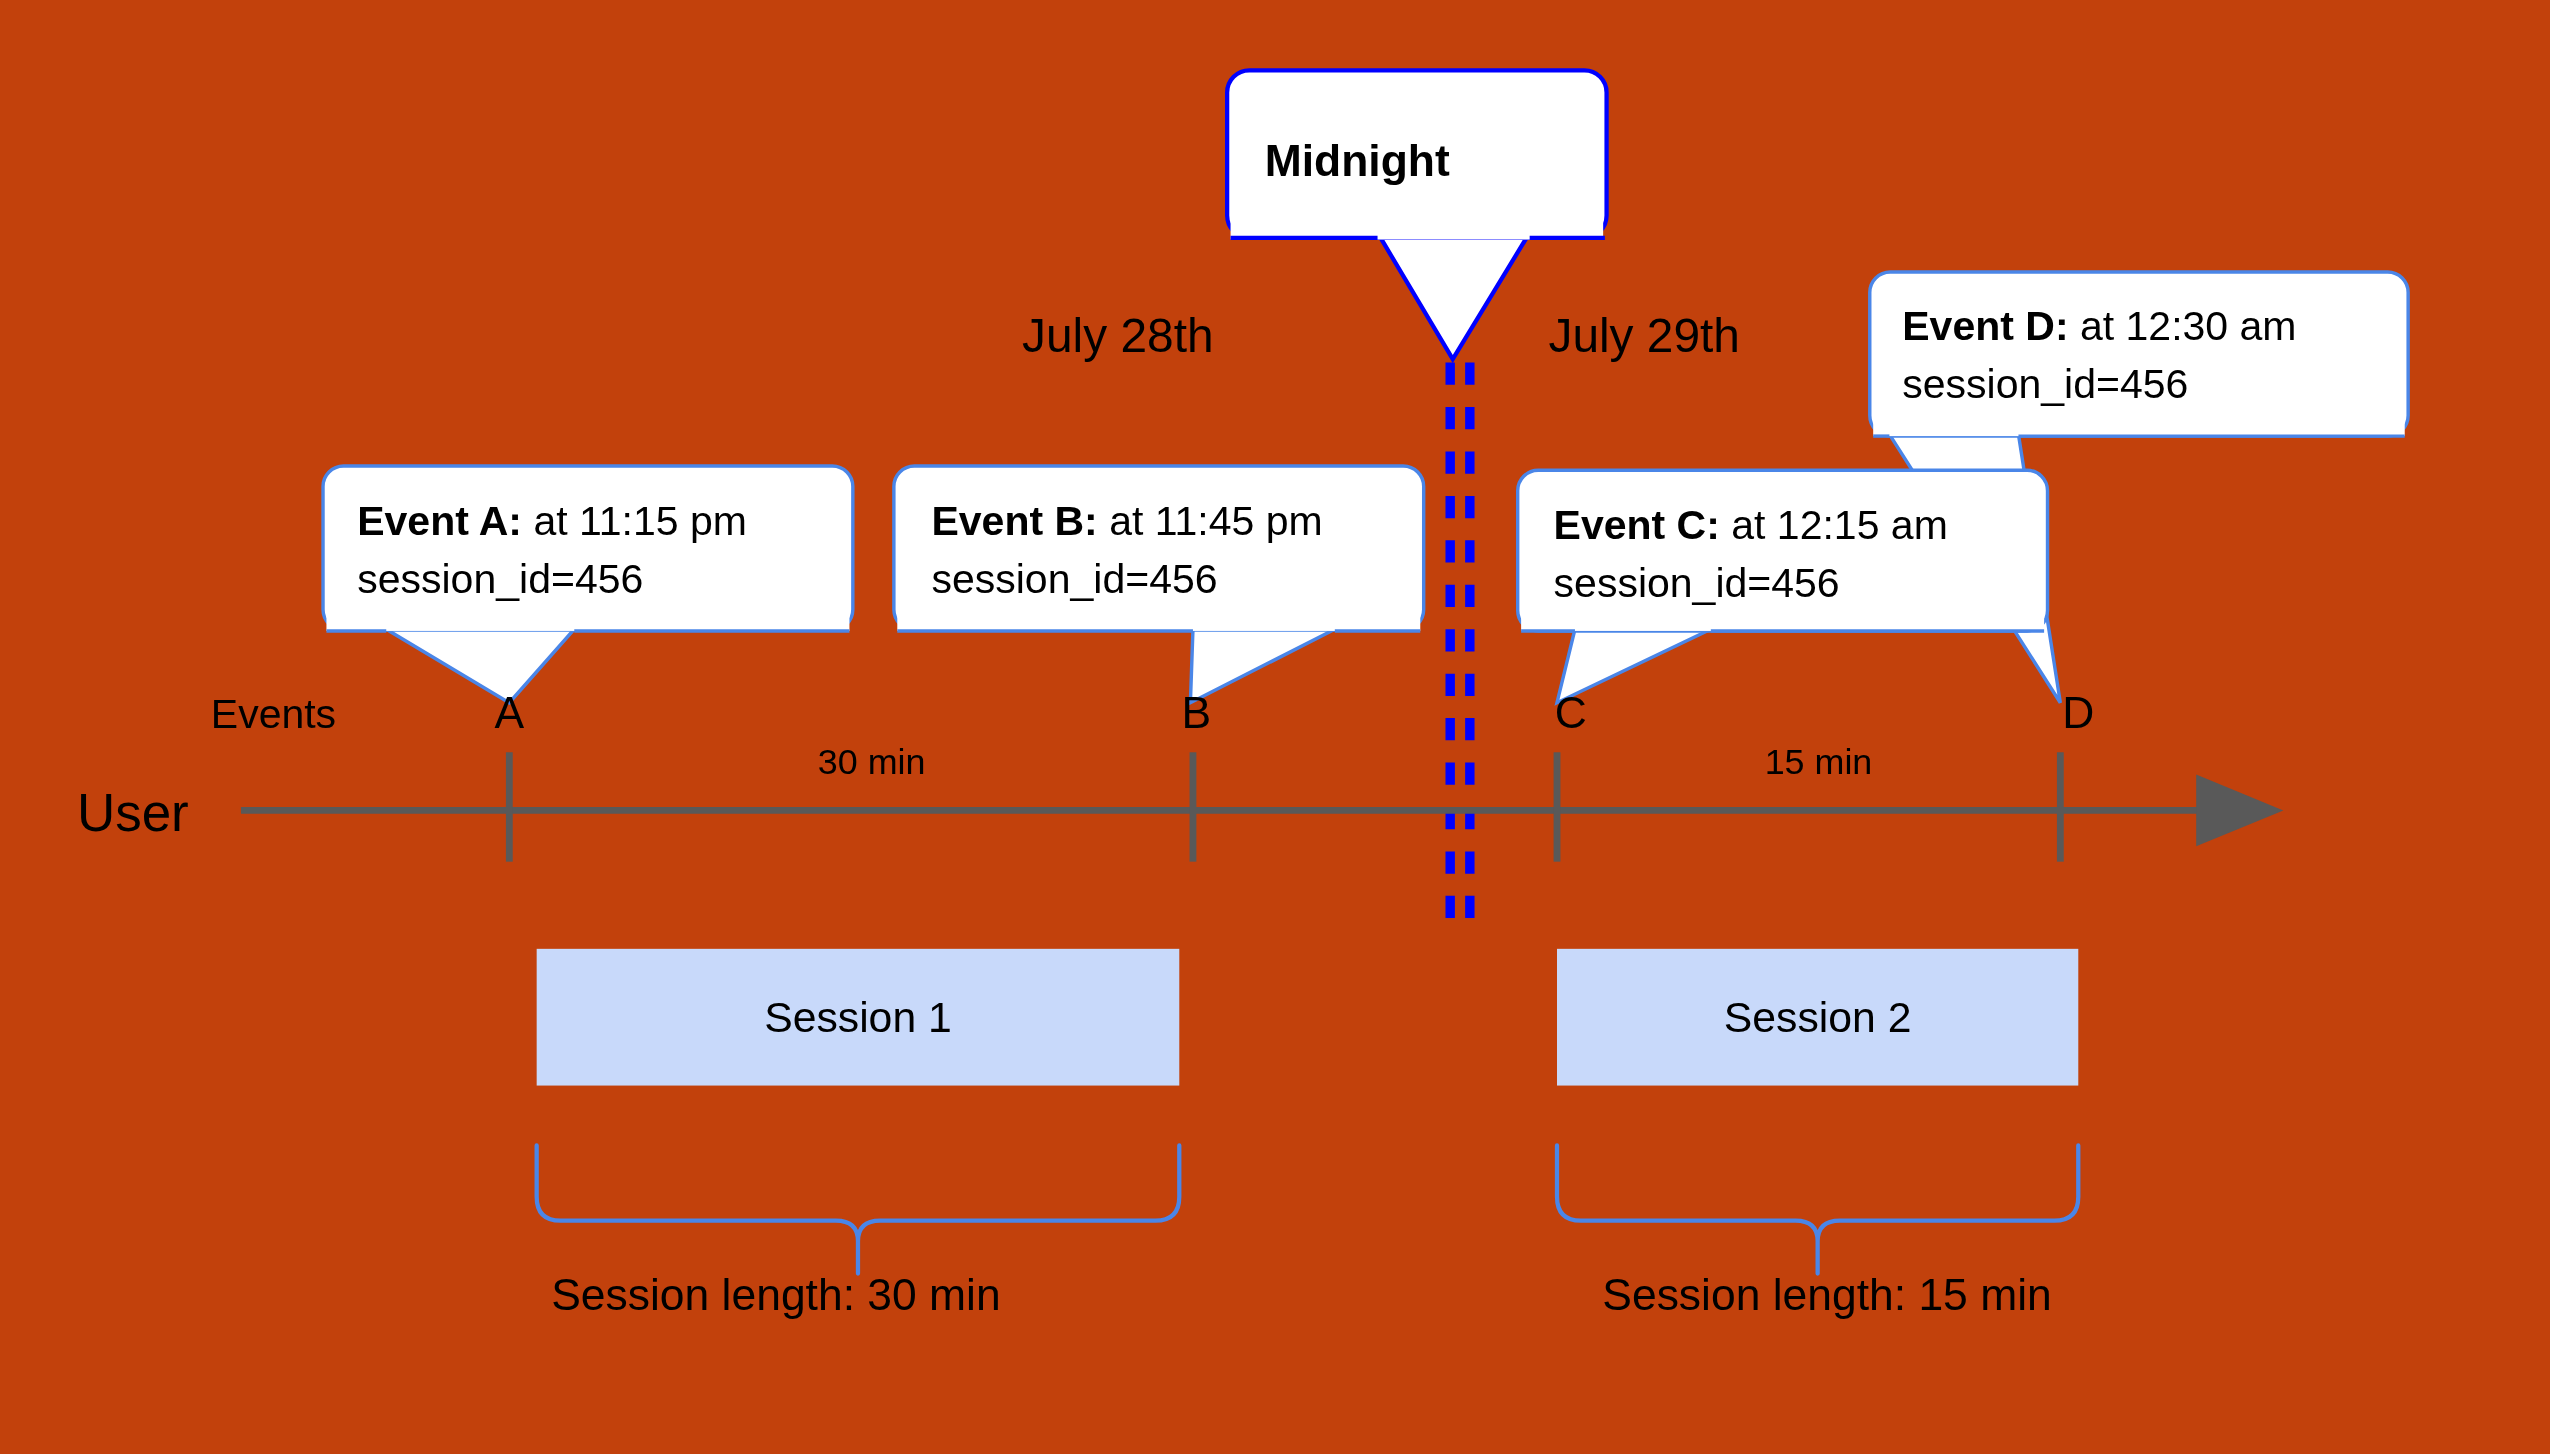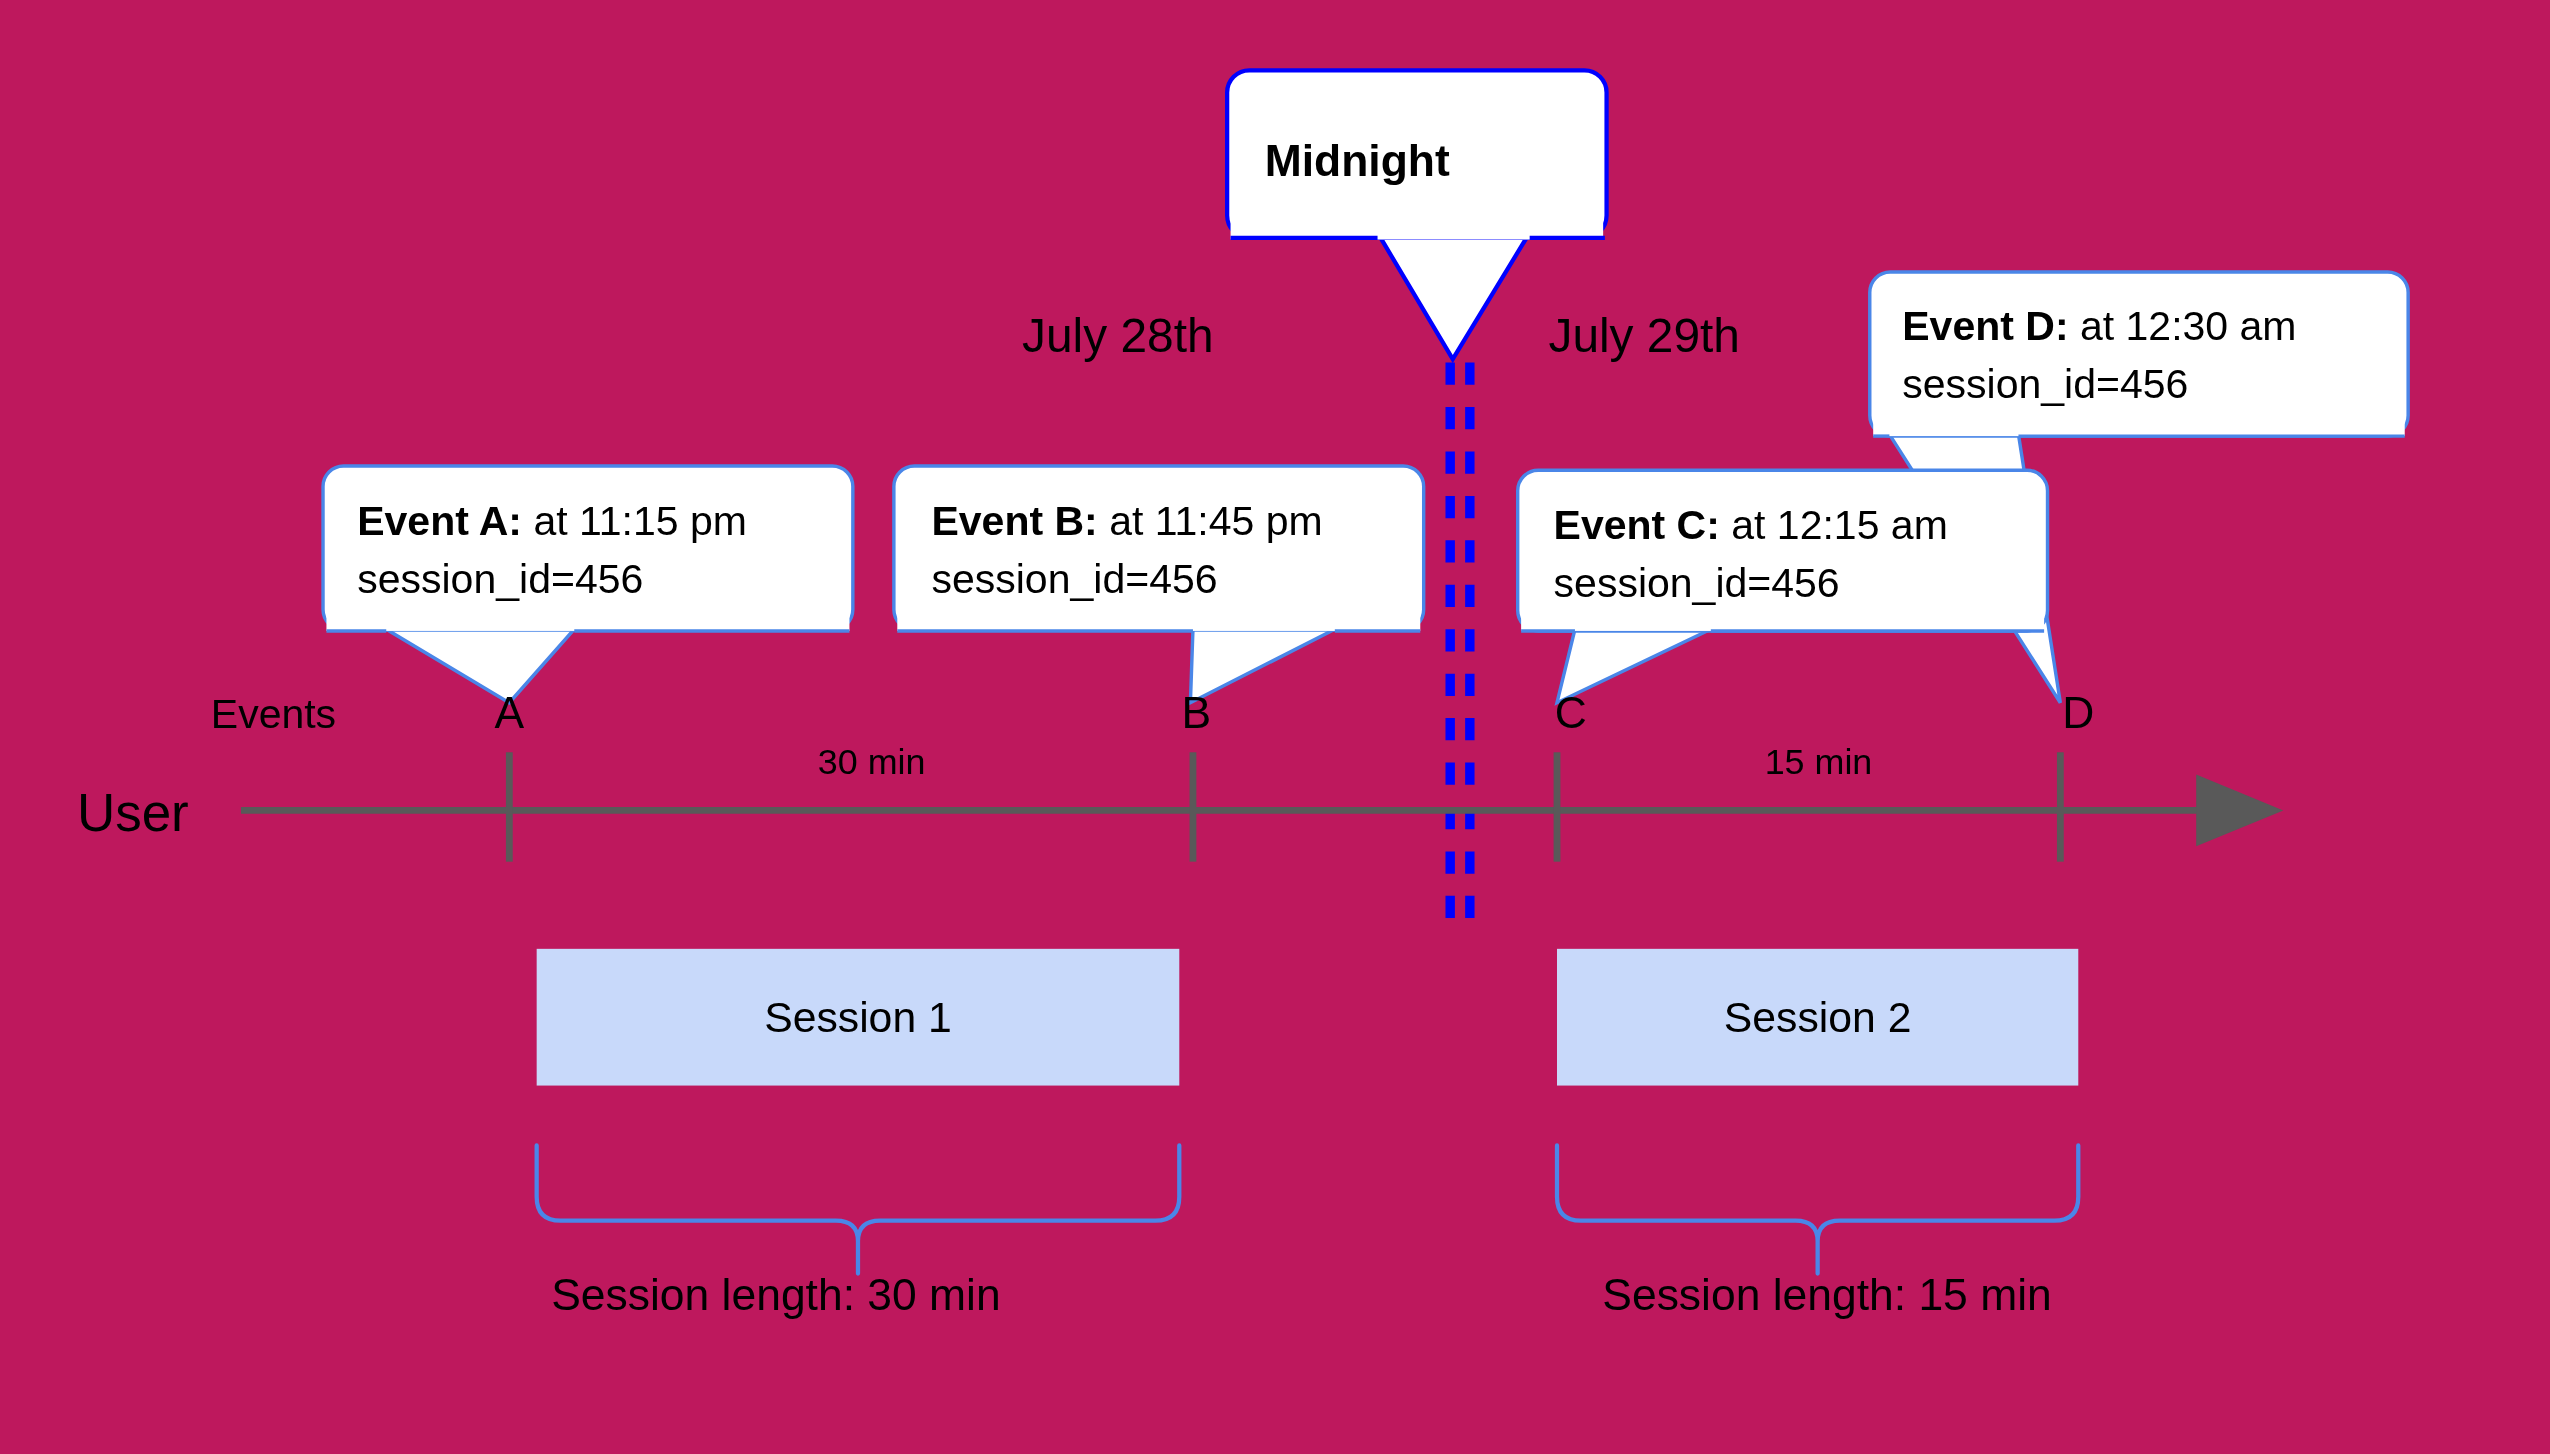--- a/index.html
+++ b/index.html
@@ -10,21 +10,21 @@
   body {
     width: 2550px;
     height: 1455px;
     font-family: "Liberation Sans", sans-serif;
     overflow: hidden;
   }
   #stage {
     position: relative;
     width: 2550px;
     height: 1455px;
-    background: #be185d;
+    background: #c2410c;
   }
   svg#diagram {
     position: absolute;
     left: 0;
     top: 0;
     width: 2550px;
     height: 1455px;
     display: block;
   }
   text {

